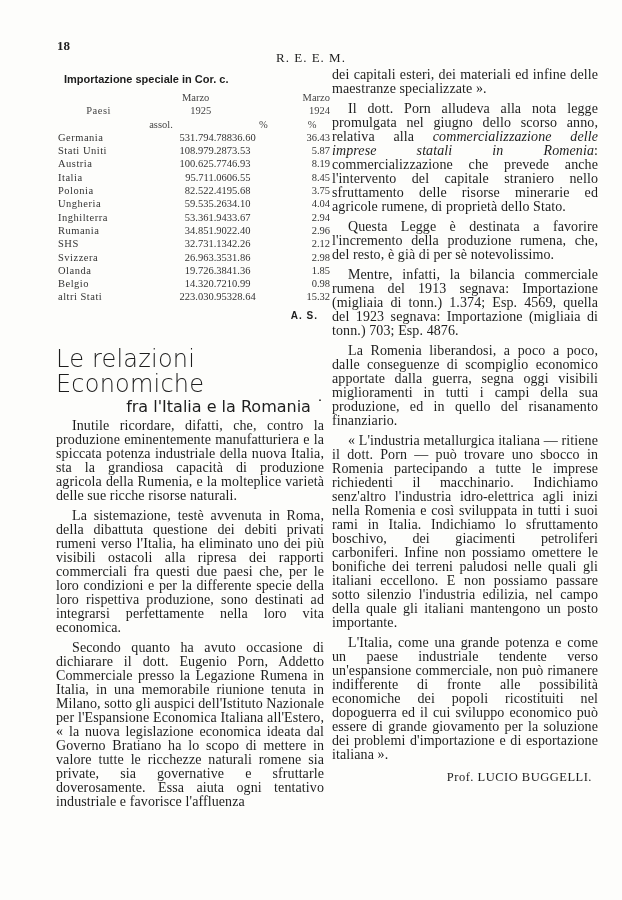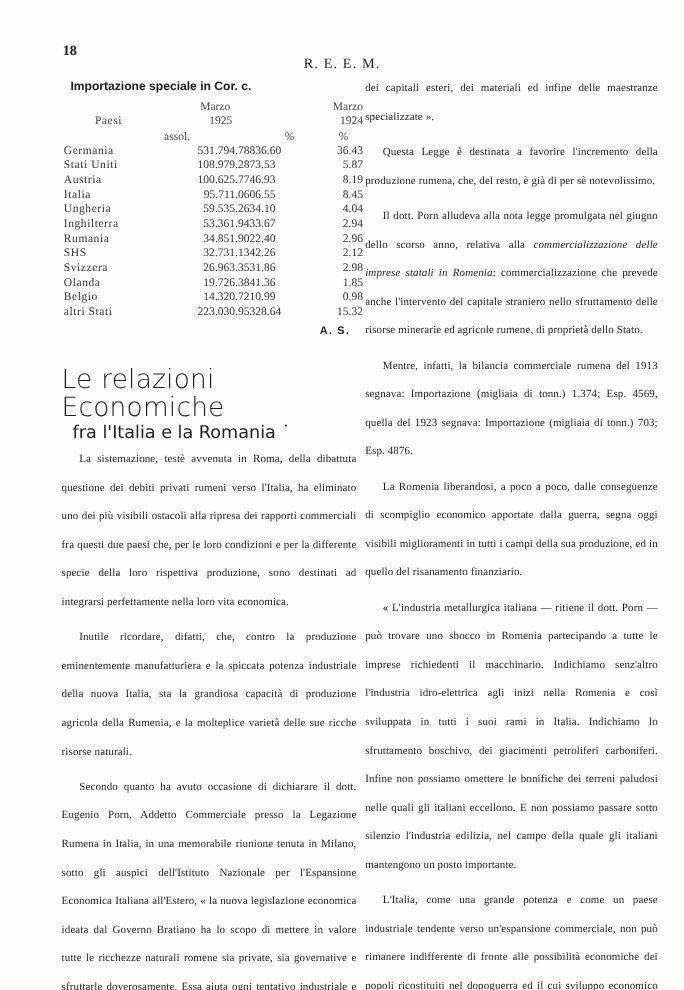--- a/index.html
+++ b/index.html
@@ -19,23 +19,23 @@
   table.imports td, table.imports th { padding: 0; line-height: 13.3px; font-weight: normal; white-space: nowrap; }
   table.imports .c-country { width: 96px; text-align: left; letter-spacing: 0.5px; }
   table.imports .c-abs { width: 82px; text-align: right; }
   table.imports .c-pct25 { width: 46px; text-align: left; }
   table.imports .c-pct24 { width: 46px; text-align: right; }
   table.imports thead th { color: #444; }
   .th-paesi { text-align: center !important; margin-top: 24px; }
   .signature-as { text-align: right; font-family: "Liberation Sans", "DejaVu Sans", sans-serif; font-weight: bold; font-size: 10px; margin: 6px 6px 0 0; letter-spacing: 1px; }
 
   .article-title { font-family: "DejaVu Sans", sans-serif; font-weight: 300; font-size: 24px; text-align: left; margin: 26px 0 0 0; letter-spacing: 0.2px; line-height: 25px; }
-  .article-subtitle { font-family: "DejaVu Sans", sans-serif; font-size: 16px; text-align: left; margin: 0 0 2px 10px; line-height: 20px; }
+  .article-subtitle { font-family: "DejaVu Sans", sans-serif; font-size: 16px; text-align: right; margin: 0 0 2px 10px; line-height: 20px; }
 
-  p.body { margin: 0 0 6px 0; font-size: 10px; line-height: 26px; text-align: justify; text-indent: 16px; letter-spacing: 0.1px; }
+  p.body { margin: 0 0 6px 0; font-size: 14px; line-height: 14px; text-align: justify; text-indent: 16px; letter-spacing: 0.1px; }
   p.body.noindent { text-indent: 0; }
   p.body em { font-style: italic; }
   .author-sig { text-align: right; font-size: 12.5px; margin-top: 8px; padding-right: 6px; letter-spacing: 0.5px; }
 </style>
 </head>
 <body>
 
 <div class="page-number">18</div>
 <div class="running-head">R. E. E. M.</div>
 
@@ -81,20 +81,26 @@
           <td class="c-pct25">6.93</td>
           <td class="c-pct24">8.19</td>
         </tr>
         <tr>
           <td class="c-country">Italia</td>
           <td class="c-abs">95.711.060</td>
           <td class="c-pct25">6.55</td>
           <td class="c-pct24">8.45</td>
         </tr>
         <tr>
+          <td class="c-country">Polonia</td>
+          <td class="c-abs">82.522.419</td>
+          <td class="c-pct25">5.68</td>
+          <td class="c-pct24">3.75</td>
+        </tr>
+        <tr>
           <td class="c-country">Ungheria</td>
           <td class="c-abs">59.535.263</td>
           <td class="c-pct25">4.10</td>
           <td class="c-pct24">4.04</td>
         </tr>
         <tr>
           <td class="c-country">Inghilterra</td>
           <td class="c-abs">53.361.943</td>
           <td class="c-pct25">3.67</td>
           <td class="c-pct24">2.94</td>
@@ -135,29 +141,29 @@
           <td class="c-pct25">28.64</td>
           <td class="c-pct24">15.32</td>
         </tr>
       </tbody>
   </table>
   <div class="signature-as">A. S.</div>
 
   <div class="article-title">Le relazioni Economiche</div>
   <div class="article-subtitle">fra l'Italia e la Romania ˙</div>
 
+  <p class="body">Inutile ricordare, difatti, che, contro la produzione eminentemente manufatturiera e la spiccata potenza industriale della nuova Italia, sta la grandiosa capacità di produzione agricola della Rumenia, e la molteplice varietà delle sue ricche risorse naturali.</p>
   <p class="body">La sistemazione, testè avvenuta in Roma, della dibattuta questione dei debiti privati rumeni verso l'Italia, ha eliminato uno dei più visibili ostacoli alla ripresa dei rapporti commerciali fra questi due paesi che, per le loro condizioni e per la differente specie della loro rispettiva produzione, sono destinati ad integrarsi perfettamente nella loro vita economica.</p>
-  <p class="body">Inutile ricordare, difatti, che, contro la produzione eminentemente manufatturiera e la spiccata potenza industriale della nuova Italia, sta la grandiosa capacità di produzione agricola della Rumenia, e la molteplice varietà delle sue ricche risorse naturali.</p>
   <p class="body">Secondo quanto ha avuto occasione di dichiarare il dott. Eugenio Porn, Addetto Commerciale presso la Legazione Rumena in Italia, in una memorabile riunione tenuta in Milano, sotto gli auspici dell'Istituto Nazionale per l'Espansione Economica Italiana all'Estero, « la nuova legislazione economica ideata dal Governo Bratiano ha lo scopo di mettere in valore tutte le ricchezze naturali romene sia private, sia governative e sfruttarle doverosamente. Essa aiuta ogni tentativo industriale e favorisce l'affluenza</p>
 </div>
 
 <div class="col-right">
   <p class="body noindent">dei capitali esteri, dei materiali ed infine delle maestranze specializzate ».</p>
-  <p class="body">Questa Legge è destinata a favorire l'incremento della produzione rumena, che, del resto, è già di per sè notevolissimo.</p>
   <p class="body">
     <span>Il dott. Porn alludeva alla nota legge promulgata nel giugno dello scorso anno, relativa alla </span><em>commercializzazione delle imprese statali in Romenia</em><span>: commercializzazione che prevede anche l'intervento del capitale straniero nello sfruttamento delle risorse minerarie ed agricole rumene, di proprietà dello Stato.</span>
   </p>
+  <p class="body">Questa Legge è destinata a favorire l'incremento della produzione rumena, che, del resto, è già di per sè notevolissimo.</p>
   <p class="body">Mentre, infatti, la bilancia commerciale rumena del 1913 segnava: Importazione (migliaia di tonn.) 1.374; Esp. 4569, quella del 1923 segnava: Importazione (migliaia di tonn.) 703; Esp. 4876.</p>
   <p class="body">La Romenia liberandosi, a poco a poco, dalle conseguenze di scompiglio economico apportate dalla guerra, segna oggi visibili miglioramenti in tutti i campi della sua produzione, ed in quello del risanamento finanziario.</p>
   <p class="body">« L'industria metallurgica italiana — ritiene il dott. Porn — può trovare uno sbocco in Romenia partecipando a tutte le imprese richiedenti il macchinario. Indichiamo senz'altro l'industria idro-elettrica agli inizi nella Romenia e così sviluppata in tutti i suoi rami in Italia. Indichiamo lo sfruttamento boschivo, dei giacimenti petroliferi carboniferi. Infine non possiamo omettere le bonifiche dei terreni paludosi nelle quali gli italiani eccellono. E non possiamo passare sotto silenzio l'industria edilizia, nel campo della quale gli italiani mantengono un posto importante.</p>
   <p class="body">L'Italia, come una grande potenza e come un paese industriale tendente verso un'espansione commerciale, non può rimanere indifferente di fronte alle possibilità economiche dei popoli ricostituiti nel dopoguerra ed il cui sviluppo economico può essere di grande giovamento per la soluzione dei problemi d'importazione e di esportazione italiana ».</p>
   <div class="author-sig">Prof. LUCIO BUGGELLI.</div>
 </div>
 
 </body></html>

